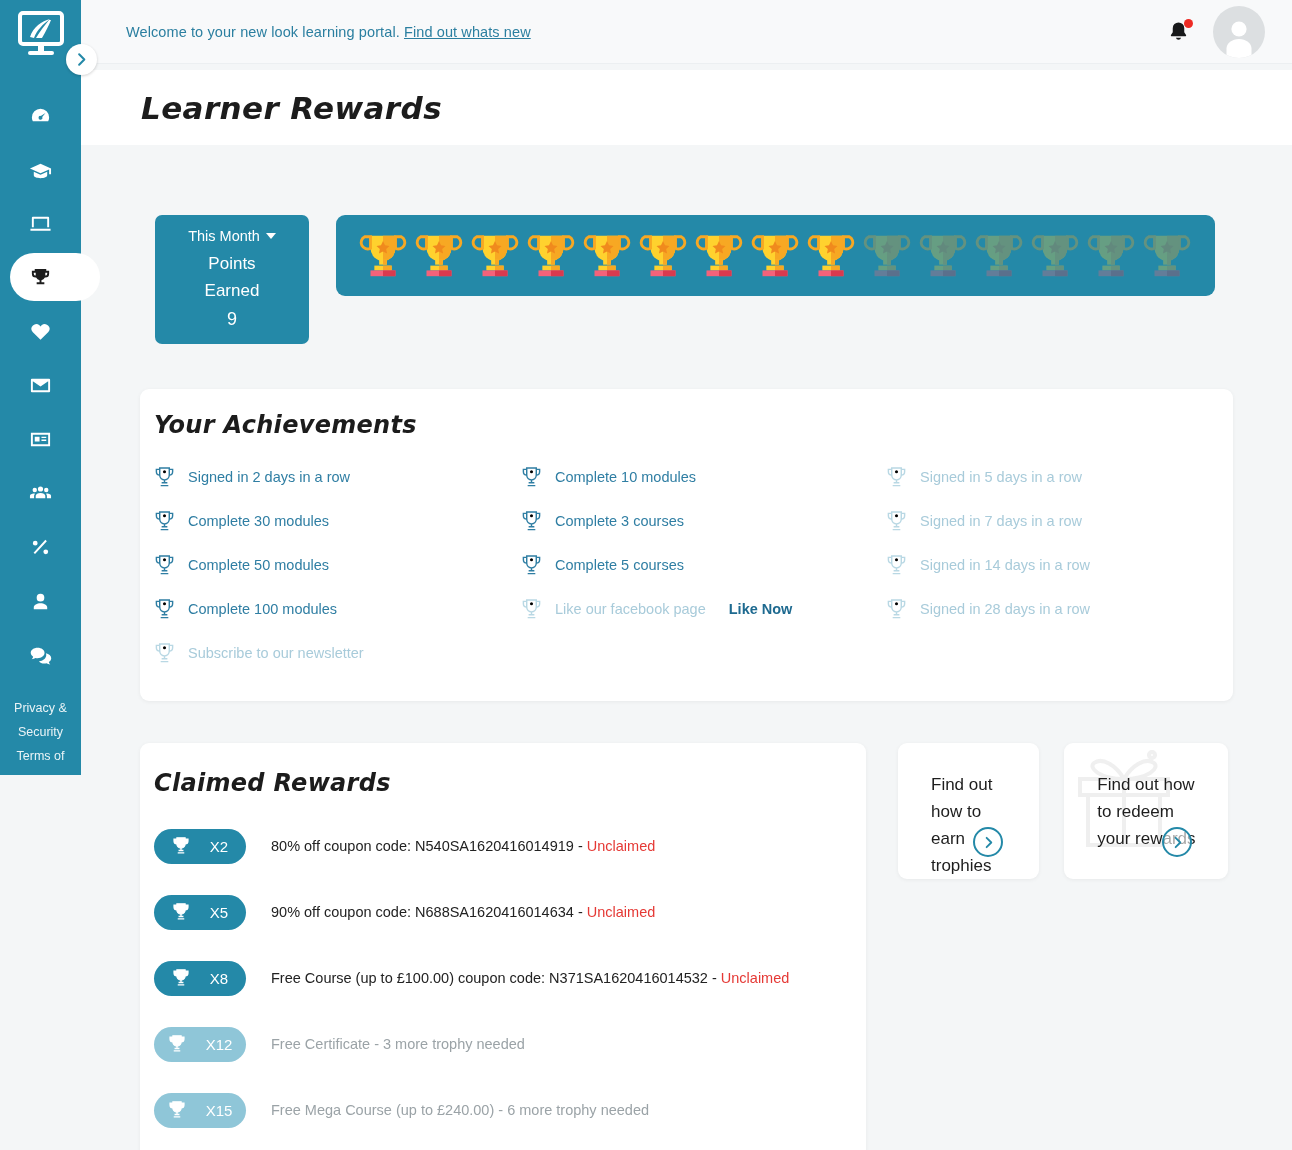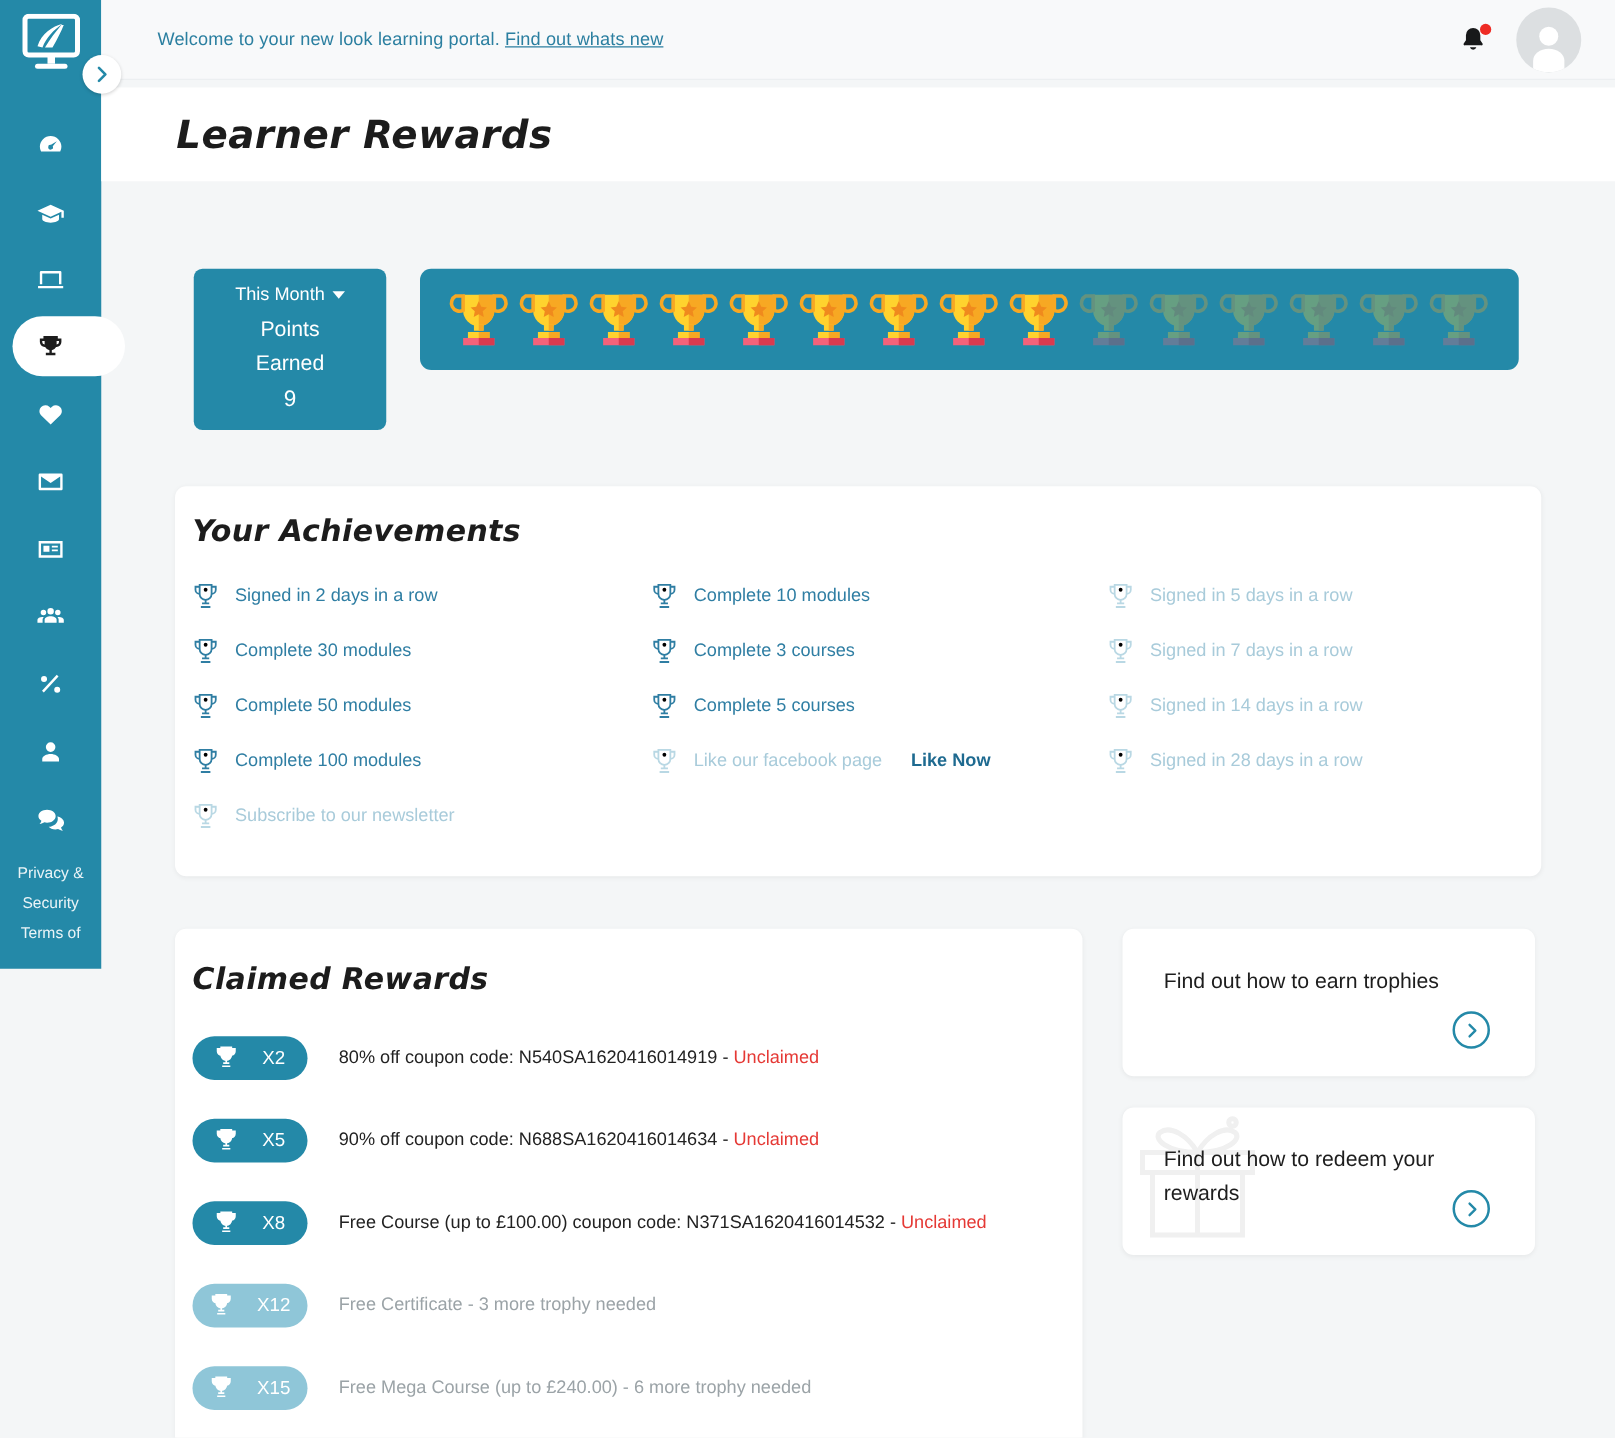--- a/index.html
+++ b/index.html
@@ -36,21 +36,21 @@
   }
   .nav-item svg { width: 23px; height: 23px; fill: #ffffff; }
   .nav-item.active::before {
     content: ""; position: absolute; left: 10px; top: 3px;
     width: 90px; height: 48px; background: #ffffff;
     border-radius: 24px;
   }
   .nav-item.active svg { fill: #1d1d1d; position: relative; z-index: 2; }
 
   .side-links {
-    margin-top: 4px; width: 81px;
+    margin-top: 14px; width: 81px;
     text-align: center; color: #eaf4f7;
     font-size: 12.5px; line-height: 24px;
     padding: 0 6px; overflow: hidden;
   }
   .side-links div { cursor: pointer; }
 
   
   .topbar {
     position: absolute; left: 81px; top: 0;
     width: 1211px; height: 64px;
@@ -155,21 +155,21 @@
     display: flex; align-items: center; justify-content: center; gap: 20px;
     color: #ffffff; font-size: 15px; flex: 0 0 auto;
   }
   .pill.active { background: #2489a8; cursor: pointer; }
   .pill.locked { background: #8fc6d8; }
   .pill svg { width: 18px; height: 20px; fill: #ffffff; }
   .reward-text { margin-left: 25px; font-size: 14.5px; color: #222; }
   .reward-text.locked { color: #9ba3a7; }
   .unclaimed { color: #e53935; }
 
-  .side-cards { width: 330px; display: flex; flex-direction: column; gap: 25px; }
+  .side-cards { width: 330px; display: flex; flex-direction: row; gap: 25px; }
   .info-card {
     position: relative; min-height: 118px; padding: 28px 28px 0 33px;
     overflow: hidden;
   }
   .info-card .txt { font-size: 17px; color: #1d1d1d; line-height: 27px; position: relative; z-index: 2; }
   .go-btn {
     position: absolute; right: 36px; bottom: 22px;
     width: 30px; height: 30px; border-radius: 50%;
     border: 2px solid #2489a8; display: flex; align-items: center; justify-content: center;
     cursor: pointer; z-index: 3; background: rgba(255,255,255,.6);

